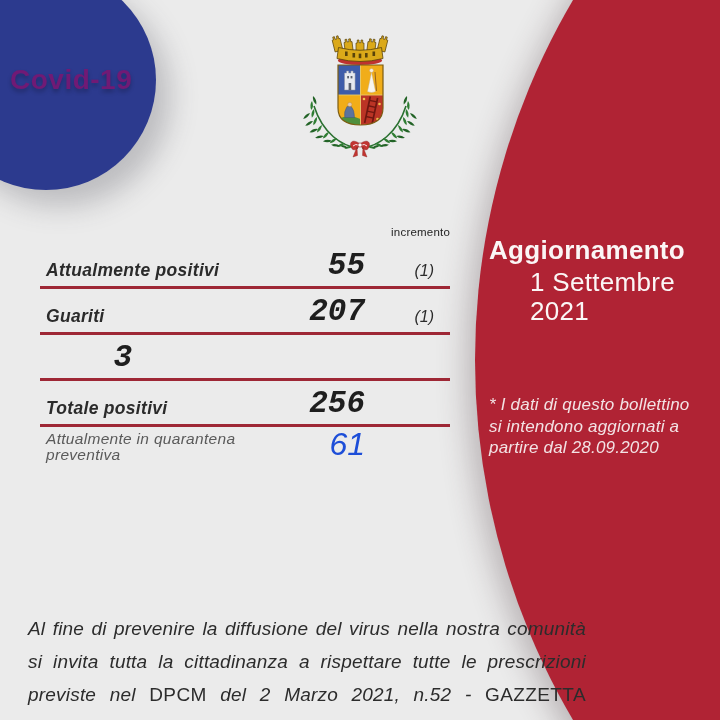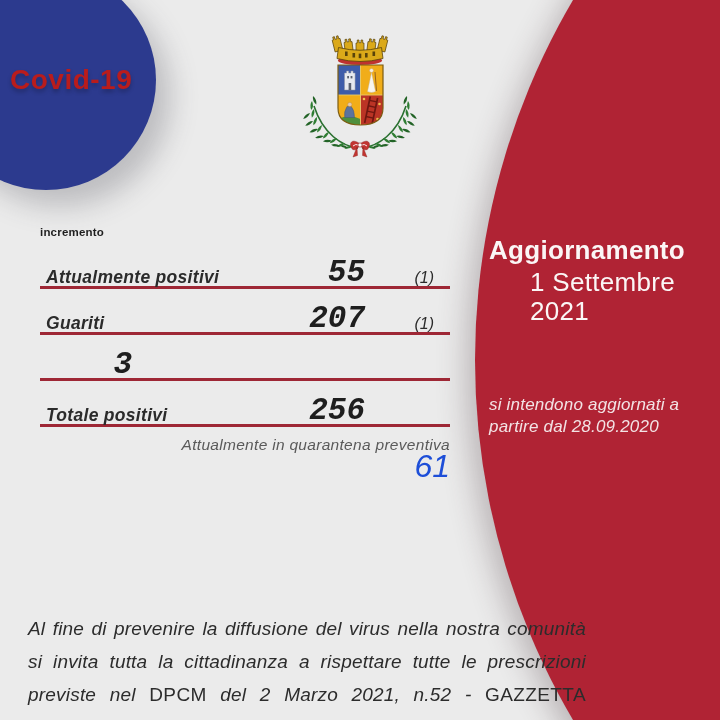--- a/index.html
+++ b/index.html
@@ -11,47 +11,47 @@
   }
   
   .blue-circle{
     position:absolute;left:-64px;top:-30px;width:220px;height:220px;
     border-radius:50%;background:#2c3a8e;
     box-shadow:14px 16px 28px rgba(70,70,80,.28);
     z-index:2;
   }
   .covid-title{
     position:absolute;left:10px;top:64px;z-index:3;
-    color:#b91c1c;font-size:28px;font-weight:bold;letter-spacing:.5px;
+    color:#701a75;font-size:28px;font-weight:bold;letter-spacing:.5px;
     text-shadow:0 3px 4px rgba(0,0,0,.25);
   }
   
   .coat{position:absolute;left:298px;top:20px;width:124px;height:140px;z-index:2;}
   
   .red-circle{
     position:absolute;left:475px;top:-350px;width:1420px;height:1420px;
     border-radius:50%;background:#b02334;
     box-shadow:-8px 8px 30px rgba(70,50,55,.30);
     z-index:1;
   }
   .update-panel{position:absolute;left:489px;top:236px;width:225px;z-index:2;color:#fbf6f6;}
   .update-title{font-size:26px;font-weight:bold;letter-spacing:.3px;line-height:1.12;}
   .update-date{font-size:26px;font-weight:normal;letter-spacing:.3px;line-height:1.12;margin-top:3px;margin-left:41px;}
   .update-note{margin-top:68px;font-style:italic;font-size:17px;line-height:21.5px;color:#f3e3e5;letter-spacing:.2px;}
   
   .stats{position:absolute;left:40px;top:226px;width:410px;z-index:2;color:#2d2d2d;}
-  .inc-header{font-size:11.5px;font-weight:bold;color:#1f1f1f;letter-spacing:.2px;margin-bottom:5px;}
+  .inc-header{text-align:right;font-size:11.5px;font-weight:normal;color:#1f1f1f;letter-spacing:.2px;margin-bottom:5px;}
   .stats-row{
     display:flex;align-items:flex-end;height:46px;box-sizing:border-box;
-    border-bottom:3px solid #9e2735;
+    padding-bottom:7px;border-bottom:3px solid #9e2735;
   }
   .stats-row .label{flex:1;margin-left:6px;font-size:17.5px;font-weight:bold;font-style:italic;letter-spacing:.3px;line-height:1;color:#2b2b2b;}
   .stats-row .value{width:92px;text-align:right;font-size:31px;font-style:italic;font-weight:bold;line-height:.85;color:#1e1e1e;font-family:Liberation Mono, monospace;}
   .stats-row .incr{width:85px;box-sizing:border-box;padding-right:16px;text-align:right;font-size:16px;font-style:italic;line-height:1;color:#2b2b2b;}
-  .quarantine-row{display:flex;align-items:flex-end;margin-top:10px;flex-direction:column;}
+  .quarantine-row{display:flex;align-items:flex-start;margin-top:4px;}
   .quarantine-row .qlabel{flex:1;margin-left:6px;font-size:15.5px;font-style:italic;color:#5a5a5a;letter-spacing:.3px;line-height:1;}
   .quarantine-row .qvalue{width:92px;text-align:right;font-size:32px;font-style:italic;font-weight:normal;line-height:.85;color:#1d4ed8;}
   .quarantine-row .qspacer{width:85px;}
   
   .footer{
     position:absolute;left:28px;top:612px;width:558px;z-index:5;
     font-size:19px;font-style:italic;color:#2c2c2c;line-height:33px;
     text-align:justify;text-align-last:justify;-moz-text-align-last:justify;
     letter-spacing:.2px;
   }
@@ -188,20 +188,21 @@
       </g>
       <path d="M40,45 H85 V88 Q85,105 62.5,105 Q40,105 40,88 Z" fill="none" stroke="#7c5c12" stroke-width="1.2"></path>
     </g>
   </svg>
 
   <div class="red-circle"></div>
   <div class="update-panel">
     <div class="update-title">Aggiornamento</div>
     <div class="update-date">1 Settembre 2021</div>
     <div class="update-note">
+      <div>* I dati di questo bollettino</div>
       <div>si intendono aggiornati a</div>
       <div>partire dal 28.09.2020</div>
     </div>
   </div>
 
   <div class="stats">
     <div class="inc-header">incremento</div>
 
     <div class="stats-row">
       <div class="label">Attualmente positivi</div>

